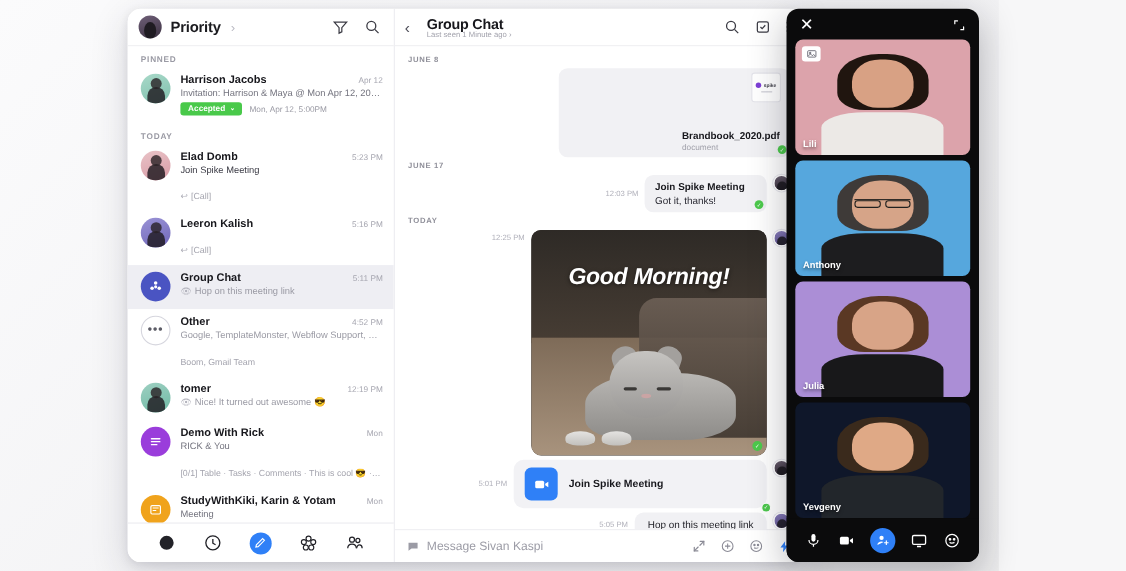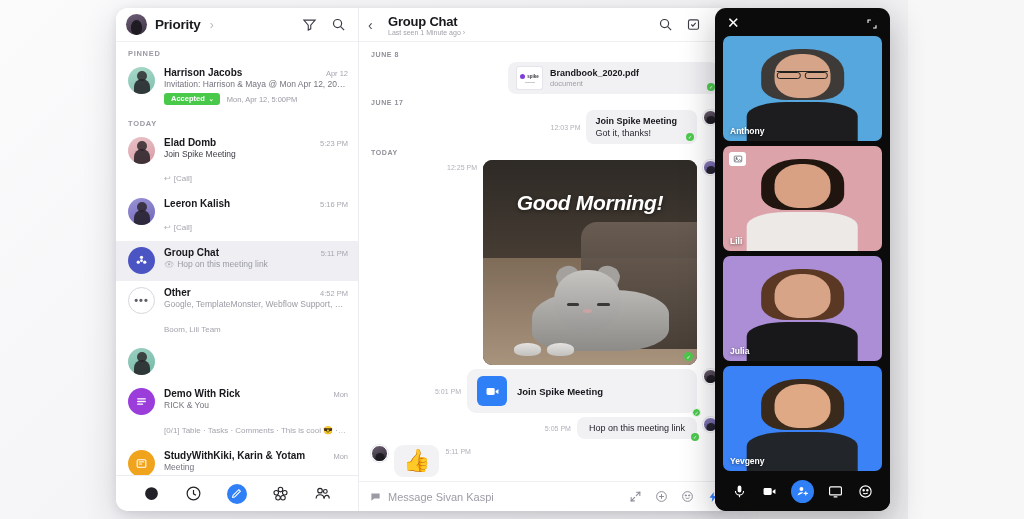--- a/index.html
+++ b/index.html
@@ -153,21 +153,21 @@
   .day-label { font-size:7px; font-weight:bold; letter-spacing:.6px; color:#8f8f99; margin: 5px 0 4px 0;}
 
   .row { display:flex; align-items:flex-start; gap:6px; margin-bottom:4px;}
   .row.right { justify-content:flex-end; }
   .msg-time { font-size:7px; color:#b0b0ba; white-space:nowrap; align-self:center;}
 
   .bubble {
     background:#f1f1f4; border-radius:8px; padding:6px 9px;
     font-size:9px; color:#1d1d24; position:relative; max-width:330px;
   }
-  .bubble.file { display:flex; align-items:center; gap:8px; padding:5px 9px; width:210px;}
+  .bubble.file { display:flex; align-items:flex-end; gap:26px; padding:5px 9px; width:210px;flex-direction:column;}
   .file-thumb {
     width:25px;height:22px;background:#fff;border-radius:2px;flex:0 0 25px;
     display:flex;flex-direction:column;align-items:center;justify-content:center;
     box-shadow:0 0 0 1px #e4e4ea;
   }
   .file-thumb .spike-dot{width:5px;height:5px;border-radius:50%;background:#7d3fd6;display:inline-block;}
   .file-thumb .spike-row{display:flex;align-items:center;gap:2px;}
   .file-thumb .spike-word{font-size:4.5px;font-weight:bold;color:#3a3a44;}
   .file-thumb .spike-line{width:10px;height:1px;background:#c9c9d2;margin-top:3px;}
   .file-name { font-size:9px; font-weight:bold; color:#17171c;}
@@ -387,26 +387,33 @@
         <div class="conv">
           <div class="av dots">
               <span class="dots-glyph">•••</span>
             </div>
           <div class="conv-body">
             <div class="conv-top">
               <span class="conv-name">Other</span>
               <span class="conv-time">4:52 PM</span>
             </div>
             <div class="conv-sub muted">Google, TemplateMonster, Webflow Support, Creative</div>
-            <div class="conv-sub2">Boom, Lili Team</div>
+            <div class="conv-sub2">Boom, Gmail Team</div>
           </div>
         </div>
 
         <div class="conv">
           <div class="av photo-teal"></div>
+          <div class="conv-body">
+            <div class="conv-top">
+              <span class="conv-name">tomer</span>
+              <span class="conv-time">12:19 PM</span>
+            </div>
+            <div class="conv-sub muted"><span class="reply-ic">👁</span><span>Nice! It turned out awesome 😎</span></div>
+          </div>
         </div>
 
 
         <div class="conv">
           <div class="av grid-purple">
             <svg class="av-glyph" width="13" height="13" viewBox="0 0 24 24" fill="none" stroke="currentColor" stroke-width="2.4" stroke-linecap="round">
                 <path d="M5 7h14M5 12h14M5 17h9"></path>
               </svg>
           </div>
           <div class="conv-body">
@@ -638,56 +645,56 @@
       <span class="call-x">✕</span>
       <span class="call-expand">
         <svg viewBox="0 0 24 24" fill="none" stroke="currentColor" stroke-width="2.2" stroke-linecap="round">
             <path d="M9 4H4v5M15 20h5v-5"></path>
           </svg>
       </span>
     </div>
 
     <div class="call-grid">
 
-      <div class="tile" style="background:#56a7dd;">
-        <div class="person">
-          <div class="p-hair" style="background:#3e3a38;"></div>
-          <div class="p-head" style="background:#d6a488;"></div>
-          <div class="glasses"></div>
-          <div class="p-body" style="background:#1d1d1f;"></div>
-        </div>
-        <span class="tile-name">Anthony</span>
-      </div>
-
       <div class="tile" style="background:#dca3ab;">
         <div class="person">
           <div class="p-hair" style="background:#20150f;"></div>
           <div class="p-head" style="background:#d8a184;"></div>
           <div class="p-body" style="background:#ece9e6;"></div>
         </div>
         <span class="tile-badge">
           <svg viewBox="0 0 24 24" fill="none" stroke="currentColor" stroke-width="2">
               <rect x="3" y="5" width="18" height="14" rx="2"></rect>
               <circle cx="8.5" cy="10" r="1.6" fill="currentColor"></circle>
               <path d="M4 17l5-5 4 4 3-2.5 4 3.5"></path>
             </svg>
         </span>
         <span class="tile-name">Lili</span>
       </div>
 
+      <div class="tile" style="background:#56a7dd;">
+        <div class="person">
+          <div class="p-hair" style="background:#3e3a38;"></div>
+          <div class="p-head" style="background:#d6a488;"></div>
+          <div class="glasses"></div>
+          <div class="p-body" style="background:#1d1d1f;"></div>
+        </div>
+        <span class="tile-name">Anthony</span>
+      </div>
+
       <div class="tile" style="background:#ab8ed6;">
         <div class="person">
           <div class="p-hair" style="background:#5a3824;"></div>
           <div class="p-head" style="background:#d8a487;"></div>
           <div class="p-body" style="background:#18181a;"></div>
         </div>
         <span class="tile-name">Julia</span>
       </div>
 
-      <div class="tile" style="background:#3b82f6;">
+      <div class="tile" style="background:#0f172a;">
         <div class="person">
           <div class="p-hair" style="background:#3a2a1c;"></div>
           <div class="p-head" style="background:#dfa986;"></div>
           <div class="p-body" style="background:#22262b;"></div>
         </div>
         <span class="tile-name">Yevgeny</span>
       </div>
 
     </div>
 

